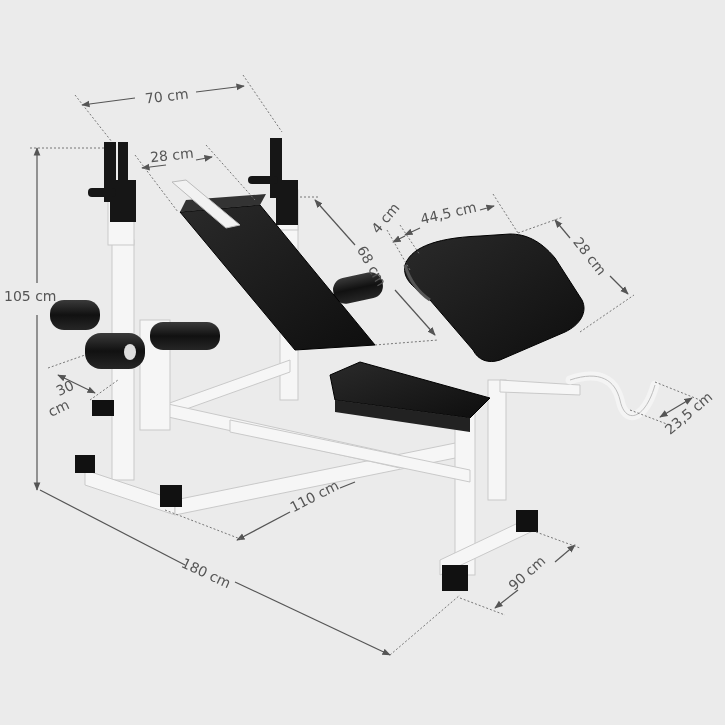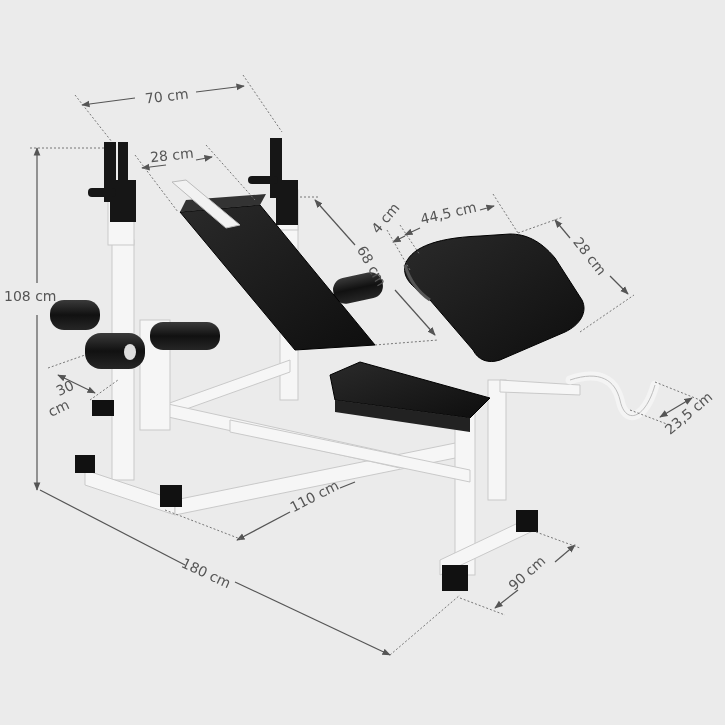--- a/index.html
+++ b/index.html
@@ -149,21 +149,21 @@
     <line x1="165" y1="510" x2="243" y2="540"></line>
     <line x1="390" y1="655" x2="460" y2="595"></line>
     <line x1="460" y1="598" x2="505" y2="615"></line>
     <line x1="536" y1="532" x2="580" y2="548"></line>
   </g>
 </svg>
 
 
 <div class="lbl" style="left:145px;top:88px;transform:rotate(-7deg);">70 cm</div>
 <div class="lbl" style="left:150px;top:147px;transform:rotate(-6deg);">28 cm</div>
-<div class="lbl" style="left:4px;top:288px;">108 cm</div>
+<div class="lbl" style="left:4px;top:288px;">105 cm</div>
 <div class="lbl" style="left:350px;top:258px;transform:rotate(60deg);">68 cm</div>
 <div class="lbl" style="left:368px;top:210px;transform:rotate(-50deg);">4 cm</div>
 <div class="lbl" style="left:420px;top:205px;transform:rotate(-13deg);">44,5 cm</div>
 <div class="lbl" style="left:568px;top:248px;transform:rotate(52deg);">28 cm</div>
 <div class="lbl" style="left:56px;top:380px;transform:rotate(-25deg);">30</div>
 <div class="lbl" style="left:48px;top:400px;transform:rotate(-25deg);">cm</div>
 <div class="lbl" style="left:660px;top:405px;transform:rotate(-40deg);">23,5 cm</div>
 <div class="lbl" style="left:288px;top:488px;transform:rotate(-27deg);">110 cm</div>
 <div class="lbl" style="left:180px;top:565px;transform:rotate(25deg);">180 cm</div>
 <div class="lbl" style="left:505px;top:565px;transform:rotate(-42deg);">90 cm</div>

